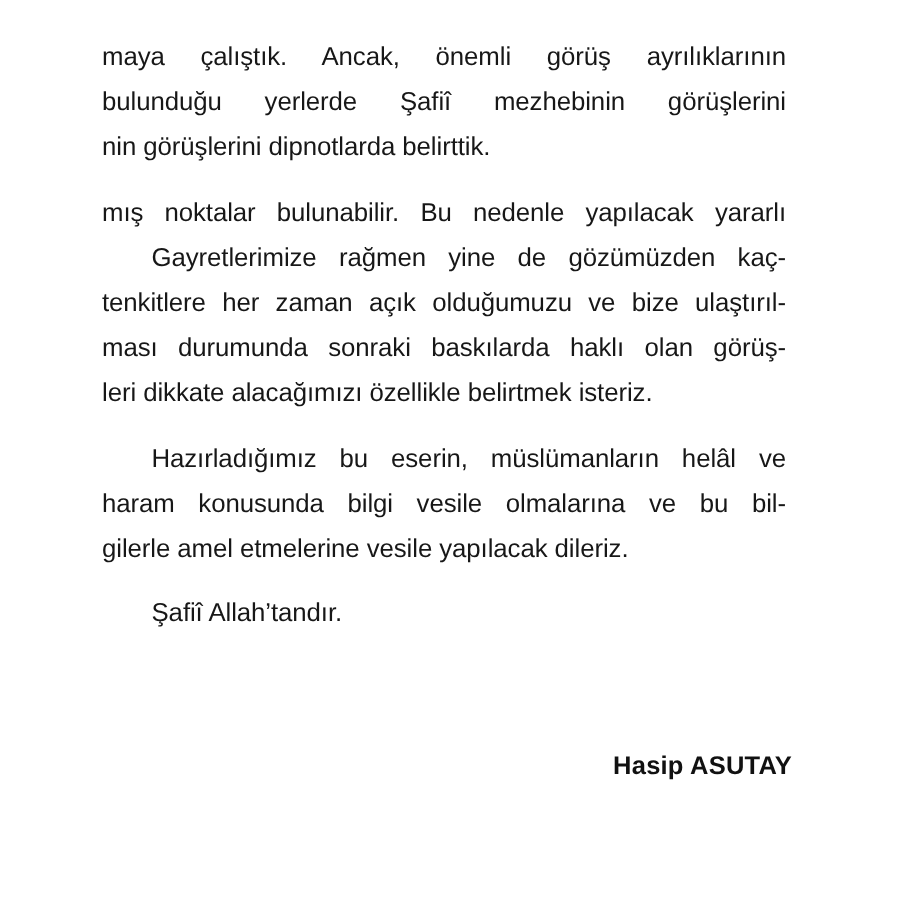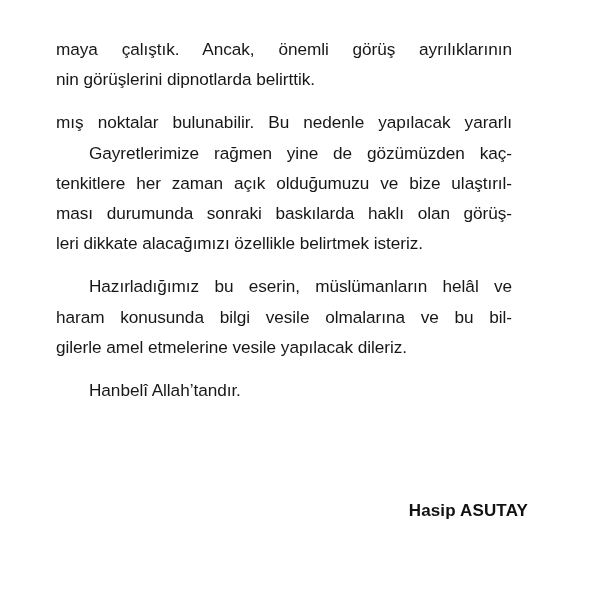--- a/index.html
+++ b/index.html
@@ -19,24 +19,23 @@
   .page {
     position: relative;
     width: 600px;
     height: 600px;
     background: #ffffff;
     box-sizing: border-box;
   }
 
   .text-column {
     position: absolute;
-    left: 56px;
+    left: 68px;
     top: 22px;
     width: 456px;
-    margin-top: 12px;
   }
 
   .para {
     margin: 0;
     font-size: 17.2px;
     line-height: 30.2px;
     color: #171717;
     letter-spacing: -0.05px;
   }
 
@@ -81,39 +80,40 @@
 </style>
 </head>
 <body>
 
 <div class="page">
 
   <div class="text-column">
 
     <p class="para">
       <span class="line">maya çalıştık. Ancak, önemli görüş ayrılıklarının</span>
+      <span class="line">bulunduğu yerlerde Şafiî mezhebinin görüşlerini</span>
       <span class="line last">nin görüşlerini dipnotlarda belirttik.</span>
     </p>
 
     <p class="para">
       <span class="line">mış noktalar bulunabilir. Bu nedenle yapılacak yararlı</span>
       <span class="line"><span class="indent-space"></span><span>Gayretlerimize rağmen yine de gözümüzden kaç-</span></span>
       <span class="line">tenkitlere her zaman açık olduğumuzu ve bize ulaştırıl-</span>
       <span class="line">ması durumunda sonraki baskılarda haklı olan görüş-</span>
       <span class="line last">leri dikkate alacağımızı özellikle belirtmek isteriz.</span>
     </p>
 
     <p class="para">
       <span class="line"><span class="indent-space"></span><span>Hazırladığımız bu eserin, müslümanların helâl ve</span></span>
       <span class="line">haram konusunda bilgi vesile olmalarına ve bu bil-</span>
       <span class="line last">gilerle amel etmelerine vesile yapılacak dileriz.</span>
     </p>
 
     <p class="para">
-      <span class="line last"><span class="indent-space"></span><span>Hanbelî Allah’tandır.</span></span>
+      <span class="line last"><span class="indent-space"></span><span>Şafiî Allah’tandır.</span></span>
     </p>
 
   </div>
 
   <div class="signature-block">
     <p class="signature">Hasip ASUTAY</p>
   </div>
 
 </div>
 

